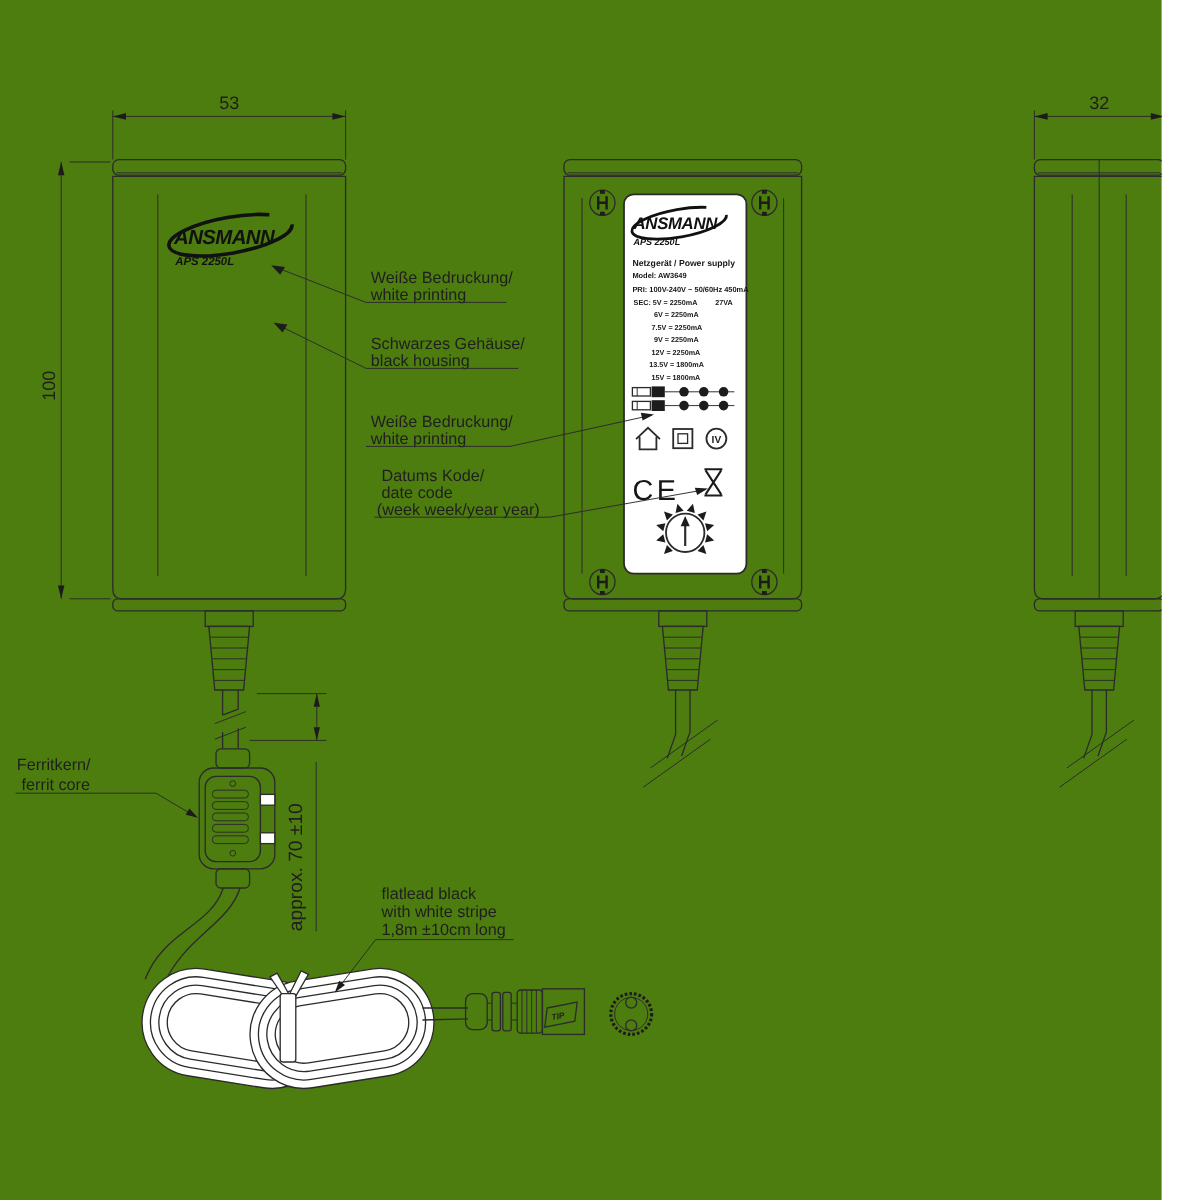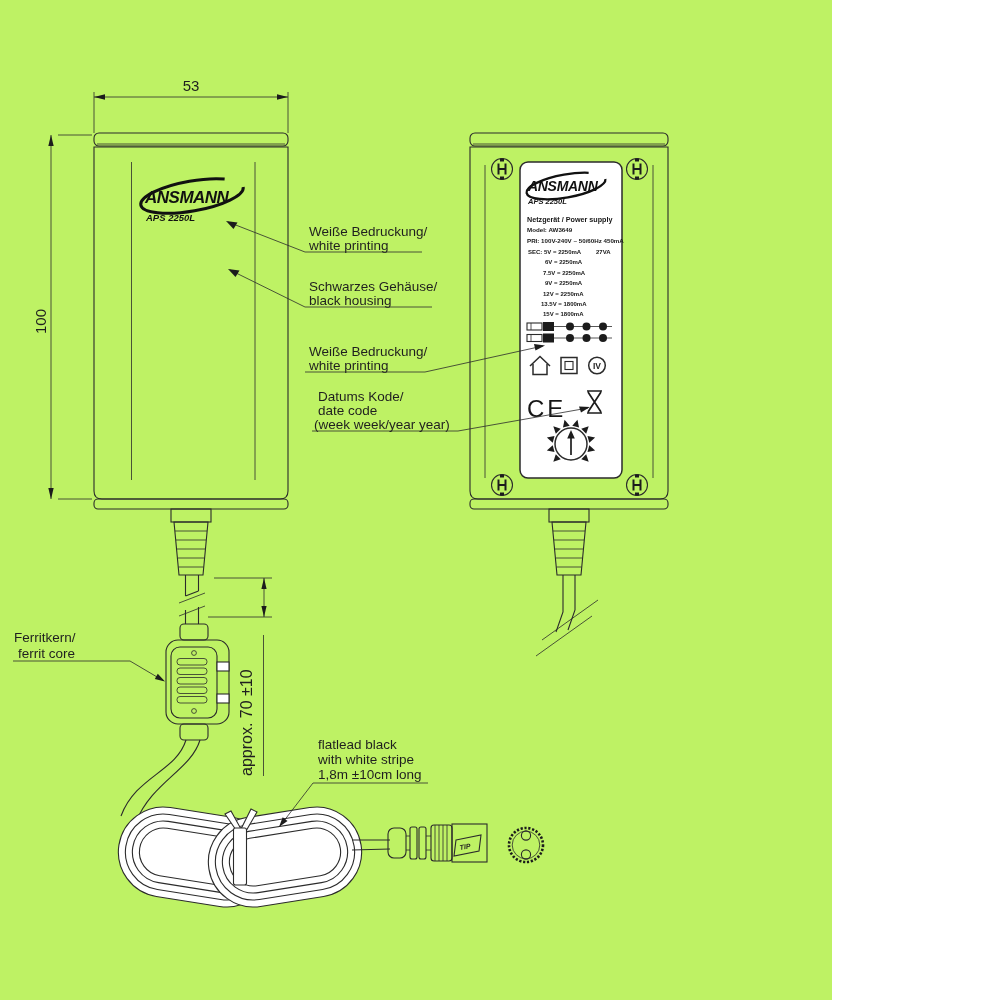--- a/index.html
+++ b/index.html
@@ -1,16 +1,16 @@
 <!DOCTYPE html>
 <html><head>
 <meta charset="utf-8">
 <style>
   html,body{margin:0;padding:0;background:#fff;}
-  .canvas{position:relative;width:832px;height:1000px;background:#bef264;overflow:hidden;text-align:center;}
+  .canvas{position:relative;width:968px;height:1000px;background:#4d7c0f;overflow:hidden;text-align:center;}
   svg{display:block;}
   svg text{font-family:"Liberation Sans","DejaVu Sans",sans-serif;fill:#1f1f1f;}
   .ln{fill:none;stroke:#2b2b2b;stroke-width:1.1;}
   .thin{fill:none;stroke:#2b2b2b;stroke-width:0.8;}
   .thk{fill:none;stroke:#2b2b2b;stroke-width:1.5;}
   .wfill{fill:#ffffff;stroke:#2b2b2b;stroke-width:1.1;}
   .blk{fill:#1c1c1c;stroke:none;}
   .dimtxt{font-size:15px;}
   .anntxt{font-size:13.5px;}
   .logo-main{font-size:17px;font-weight:bold;font-style:italic;letter-spacing:-0.5px;fill:#111;}

